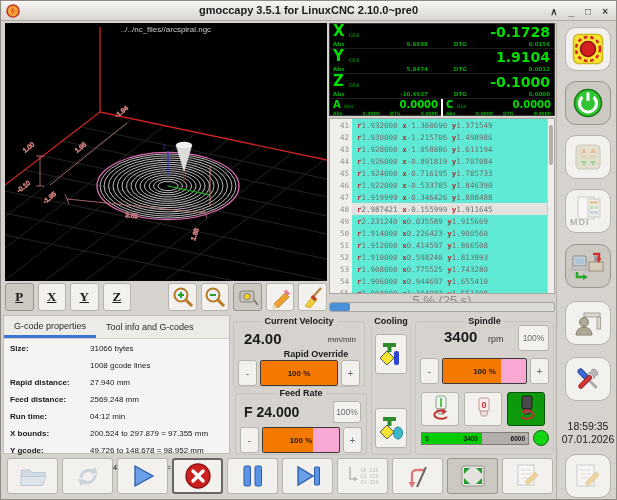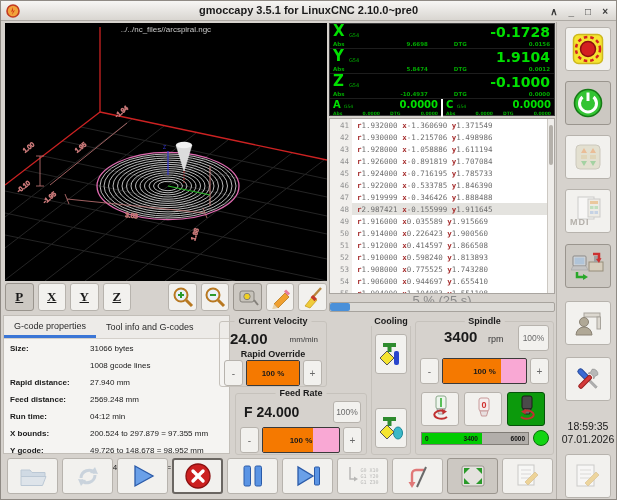--- a/index.html
+++ b/index.html
@@ -40,21 +40,21 @@
   .dro-ac { display:flex; height:18px; }
   .dro-cell { position:relative; width:112px; }
   .dro-divider { width:2px; background:#fff; }
   .ac-letter { position:absolute; left:3px; top:0; font-size:10px; font-weight:bold; color:#00e000; }
   .ac-sys { position:absolute; left:14px; top:5px; font-size:4.5px; color:#00b000; }
   .ac-main { position:absolute; right:3px; top:0; font-size:10px; font-weight:bold; color:#00e000; }
   .ac-sub { position:absolute; left:3px; right:3px; bottom:1px; display:flex; font-size:4.5px; color:#00a800; font-weight:bold; }
   .ac-sub .v { flex:1; text-align:right; }
 
   
-  .gcode { position:absolute; left:328px; top:117px; width:226px; height:176px; background:#ffffff; border:1px solid #a9a5a0;
+  .gcode { position:absolute; left:328px; top:117px; width:226px; height:176px; background:#5eead4; border:1px solid #a9a5a0;
     font-family:"DejaVu Sans Mono", monospace; font-size:7.5px; overflow:hidden; }
   .g-row { display:flex; height:12px; align-items:center; }
   .g-row.current { background:#e4e3df; }
   .g-ln { width:22px; align-self:stretch; background:#f1efec; color:#919191; display:flex; align-items:center;
     justify-content:flex-end; padding-right:3px; }
   .g-body { padding-left:5px; white-space:nowrap; }
   .g-a { color:#a83232; font-weight:bold; }
   .g-n { color:#6e6e6e;margin-top:28px; }
   .g-scroll { position:absolute; right:0; top:0; bottom:0; width:7px; background:#efedea; border-left:1px solid #ccc8c2; }
   .g-thumb { position:absolute; left:1px; right:1px; top:6px; height:40px; background:#b4b0aa; border-radius:3px; }
@@ -105,21 +105,21 @@
   .sp-tbtn.active { background:#0c9a0c; border-color:#06520a; }
   .sp-bar { position:absolute; left:5px; top:110px; width:108px; height:13px; background:#b2aeaa; border:1px solid #807c76; }
   .sp-bar-fill { position:absolute; left:0; top:0; bottom:0; width:57%; background:#00cc00; }
   .sp-bar span { position:absolute; top:2px; font-size:6.5px; font-weight:bold; color:#111; }
   .sp-at-speed { position:absolute; left:117px; top:108px; width:16px; height:16px; border-radius:50%;
     background:#12d412; border:1px solid #0a6a0a; }
 
   
   .sidebar { position:absolute; left:555px; top:21px; width:62px; height:479px; border-left:1px solid #b3afa9; }
   .sb-btn { position:absolute; left:8px; width:46px; height:44px; background:#f2f1ee; border:1px solid #b7b3ad;
-    border-radius:3px; display:flex; align-items:center; justify-content:center; }
+    border-radius:11px; display:flex; align-items:center; justify-content:center; }
   .sb-btn.pressed { background:#ccc8c2; border-color:#9a958e; }
   .sb-btn.disabled svg { opacity:.42; }
   .mdi-text { position:absolute; font-size:9px; font-weight:bold; color:#b4b0aa; left:4px; bottom:5px; letter-spacing:1px; }
   .clock { position:absolute; left:0; width:62px; text-align:center; font-size:10.5px; color:#1a1a1a; line-height:13px; }
 
   
   .bb-btn { position:absolute; top:457px; width:51px; height:36px; background:#f2f1ee; border:1px solid #b7b3ad;
     border-radius:3px; display:flex; align-items:center; justify-content:center; }
   .bb-btn.focused { border:2px solid #6a6662; }
   .bb-btn.pressed { background:#ccc8c2; border-color:#9a958e; }
@@ -354,21 +354,21 @@
     <div class="g-row">
         <span class="g-ln">47</span>
         <span class="g-body"><span class="g-a">r</span><span class="g-n">1.919999</span> <span class="g-a">x</span><span class="g-n">-0.346426</span> <span class="g-a">y</span><span class="g-n">1.888488</span></span>
       </div>
     <div class="g-row current">
         <span class="g-ln">48</span>
         <span class="g-body"><span class="g-a">r</span><span class="g-n">2.987421</span> <span class="g-a">x</span><span class="g-n">-0.155999</span> <span class="g-a">y</span><span class="g-n">1.911645</span></span>
       </div>
     <div class="g-row">
         <span class="g-ln">49</span>
-        <span class="g-body"><span class="g-a">r</span><span class="g-n">1.916000</span> <span class="g-a">x</span><span class="g-n">0.035589</span> <span class="g-a">y</span><span class="g-n">1.915669</span></span>
+        <span class="g-body"><span class="g-a">r</span><span class="g-n">2.231240</span> <span class="g-a">x</span><span class="g-n">0.035589</span> <span class="g-a">y</span><span class="g-n">1.915669</span></span>
       </div>
     <div class="g-row">
         <span class="g-ln">50</span>
         <span class="g-body"><span class="g-a">r</span><span class="g-n">1.914000</span> <span class="g-a">x</span><span class="g-n">0.226423</span> <span class="g-a">y</span><span class="g-n">1.900560</span></span>
       </div>
     <div class="g-row">
         <span class="g-ln">51</span>
         <span class="g-body"><span class="g-a">r</span><span class="g-n">1.912000</span> <span class="g-a">x</span><span class="g-n">0.414597</span> <span class="g-a">y</span><span class="g-n">1.866508</span></span>
       </div>
     <div class="g-row">
@@ -415,21 +415,21 @@
         <span>04:12 min</span>
       <span class="lab">X bounds:</span>
         <span>200.524 to 297.879 = 97.355 mm</span>
       <span class="lab">Y gcode:</span>
         <span>49.726 to 148.678 = 98.952 mm</span>
       <span class="lab">Z bounds:</span>
         <span>-266.540 to -238.600 = 27.940 mm</span>
     </div>
   </div>
 
-  <div class="frame" style="left:218px; top:320px; width:108px; height:66px;">
+  <div class="frame" style="left:232px; top:320px; width:132px; height:66px;padding-left:17px;">
     <div class="frame-title">Current Velocity</div>
     <div class="vel-value">24.00</div>
     <div class="vel-unit">mm/min</div>
     <div class="sub-title" style="top:27px">Rapid Override</div>
     <div class="slider" style="top:38px">
       <div class="sl-btn">-</div>
       <div class="sl-track">
         <div class="sl-fill" style="width:100%"></div>
         <div class="sl-label">100 %</div>
       </div>

